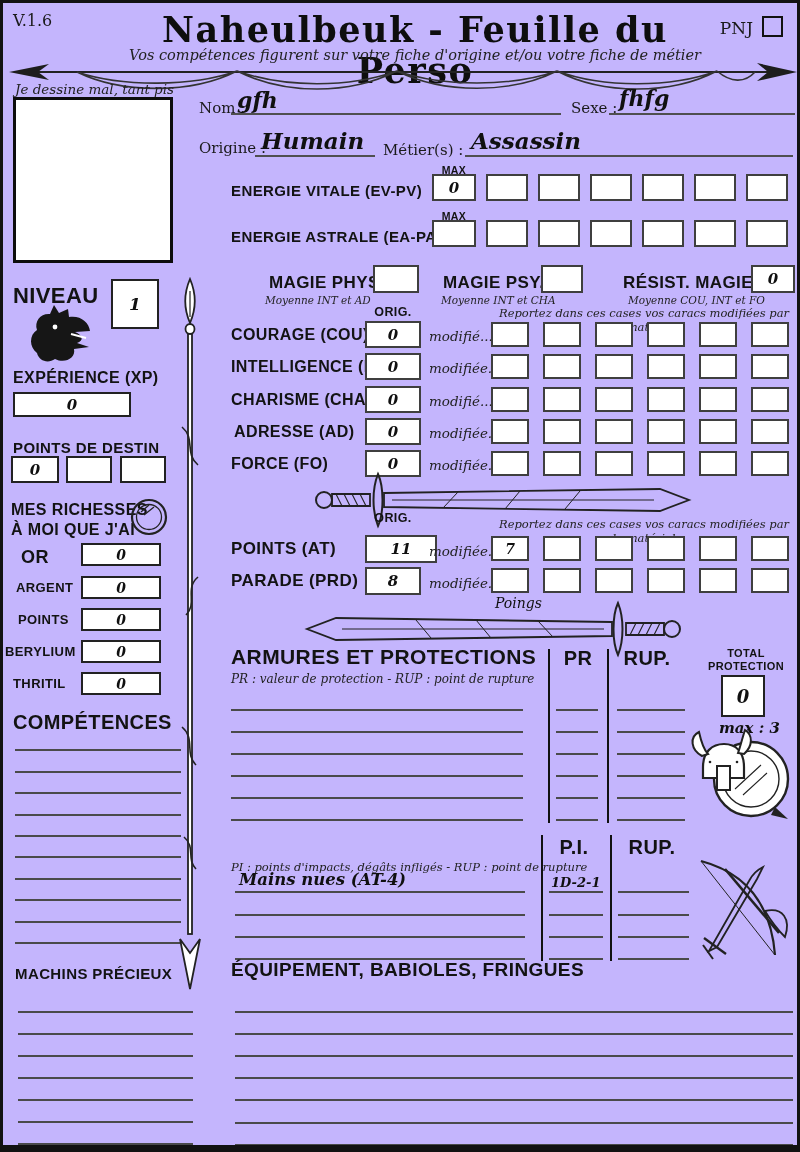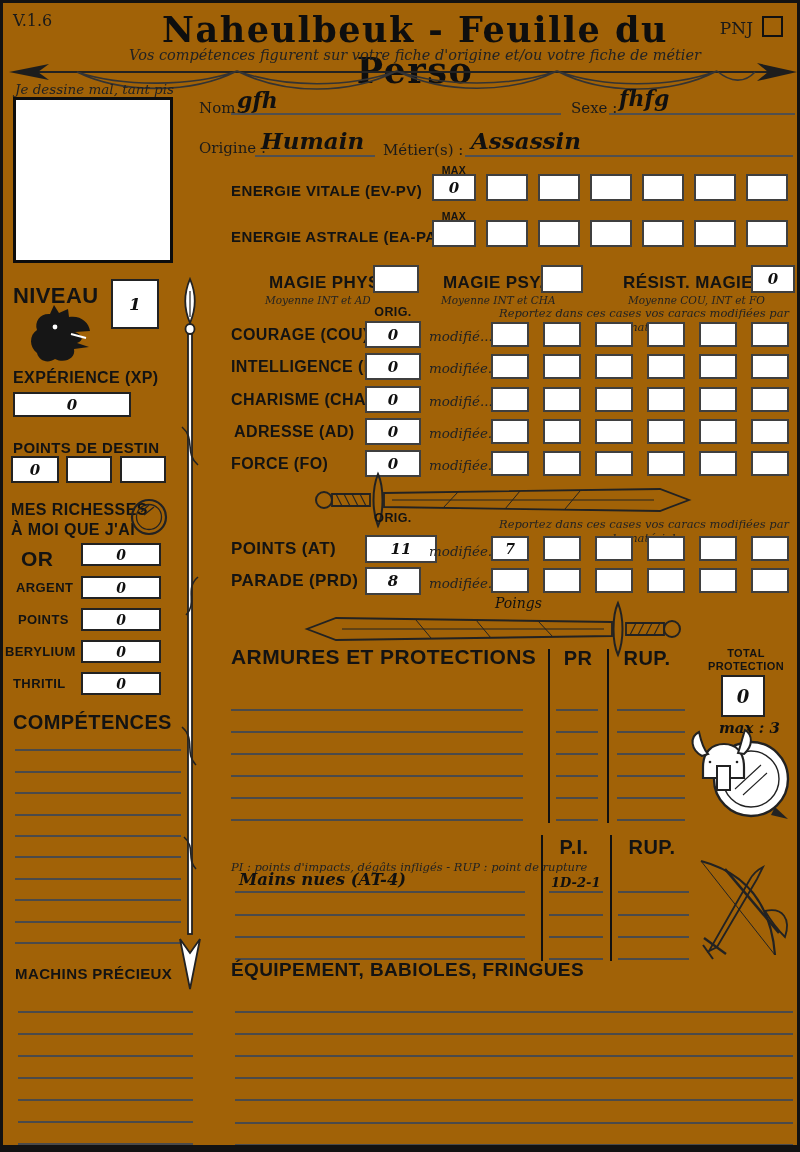--- a/index.html
+++ b/index.html
@@ -1,17 +1,17 @@
 <!DOCTYPE html>
 <html><head>
 <meta charset="utf-8">
 <style>
   html,body{margin:0;padding:0;background:#9a9a9a;}
   .page{
-    position:relative;width:800px;height:1152px;background:#a16207;
+    position:relative;width:800px;height:1152px;background:#c4b5fd;
     box-sizing:border-box;border:3px solid #121212;border-bottom:7px solid #121212;
     overflow:hidden;font-family:"Liberation Sans",sans-serif;color:#111;
   }
   .abs{position:absolute;}
   .disp{font-family:"Liberation Sans",sans-serif;font-weight:700;letter-spacing:.4px;color:#131313;}
   .serif{font-family:"DejaVu Serif",serif;color:#1a1a1a;}
   .cal{font-family:"DejaVu Serif",serif;font-style:italic;color:#222;}
   .hand{font-family:"DejaVu Serif",serif;font-style:italic;font-weight:700;color:#101010;}
   .box{box-sizing:border-box;border:2px solid #3f3f3f;background:#fff;
        display:flex;align-items:center;justify-content:center;}
@@ -256,20 +256,21 @@
       <path d="M28,23 L34,35 M36,23 L42,35 M44,23 L50,35 M52,23 L58,35" stroke-width="1.1"></path>
       <path d="M70,3 C64,18 64,40 70,55 C76,42 76,16 70,3 Z" stroke-width="2"></path>
       <path d="M76,22 L352,18 L381,29 L352,40 L76,36 Z" stroke-width="1.8"></path>
       <path d="M84,29 L346,29" stroke-width="1.1"></path>
       <path d="M150,21 L135,37 M212,20 L197,38 M272,20 L257,38" stroke-width="1"></path>
     </svg>
   </div>
 
   <div class="abs" style="left:228px;top:642px;width:564px;height:182px;">
     <div class="abs disp" style="left:0;top:0;font-size:21px;">ARMURES ET PROTECTIONS</div>
+    <div class="abs cal" style="left:0;top:27px;font-size:12px;">PR : valeur de protection - RUP : point de rupture</div>
     <div class="abs vrule" style="left:317px;top:4px;height:174px;"></div>
     <div class="abs vrule" style="left:376px;top:4px;height:174px;"></div>
     <div class="abs disp" style="left:320px;width:54px;top:2px;font-size:20px;text-align:center;">PR</div>
     <div class="abs disp" style="left:380px;width:72px;top:2px;font-size:20px;text-align:center;">RUP.</div>
     <div class="abs" style="left:0;top:44px;width:460px;">
       <div class="armrow">
           <div class="l1"></div>
           <div class="l2"></div>
           <div class="l3"></div>
         </div>
@@ -401,21 +402,21 @@
     <span>MES RICHESSES</span><br><span>À MOI QUE J'AI</span>
   </div>
   <div class="abs" style="left:126px;top:494px;">
     <svg width="40" height="40" viewBox="0 0 40 40" fill="none" stroke="#222">
       <circle cx="20" cy="20" r="17" stroke-width="2.2"></circle>
       <circle cx="20" cy="20" r="12.5" stroke-width="1.3"></circle>
       <path d="M12,15 L20,8 M15,18 L25,10" stroke-width="1.3"></path>
     </svg>
   </div>
 
-  <div class="abs disp" style="left:18px;top:544px;font-size:21px;">OR</div>
+  <div class="abs disp" style="left:18px;top:544px;font-size:18px;">OR</div>
   <div class="abs box" style="left:78px;top:540px;width:80px;height:23px;border-color:#222;">
       <span class="hand" style="font-size:14px;">0</span>
     </div>
   <div class="abs disp" style="left:13px;top:577px;font-size:13px;">ARGENT</div>
   <div class="abs box" style="left:78px;top:573px;width:80px;height:23px;border-color:#222;">
       <span class="hand" style="font-size:14px;">0</span>
     </div>
   <div class="abs disp" style="left:15px;top:609px;font-size:13px;">POINTS</div>
   <div class="abs box" style="left:78px;top:605px;width:80px;height:23px;border-color:#222;">
       <span class="hand" style="font-size:14px;">0</span>

